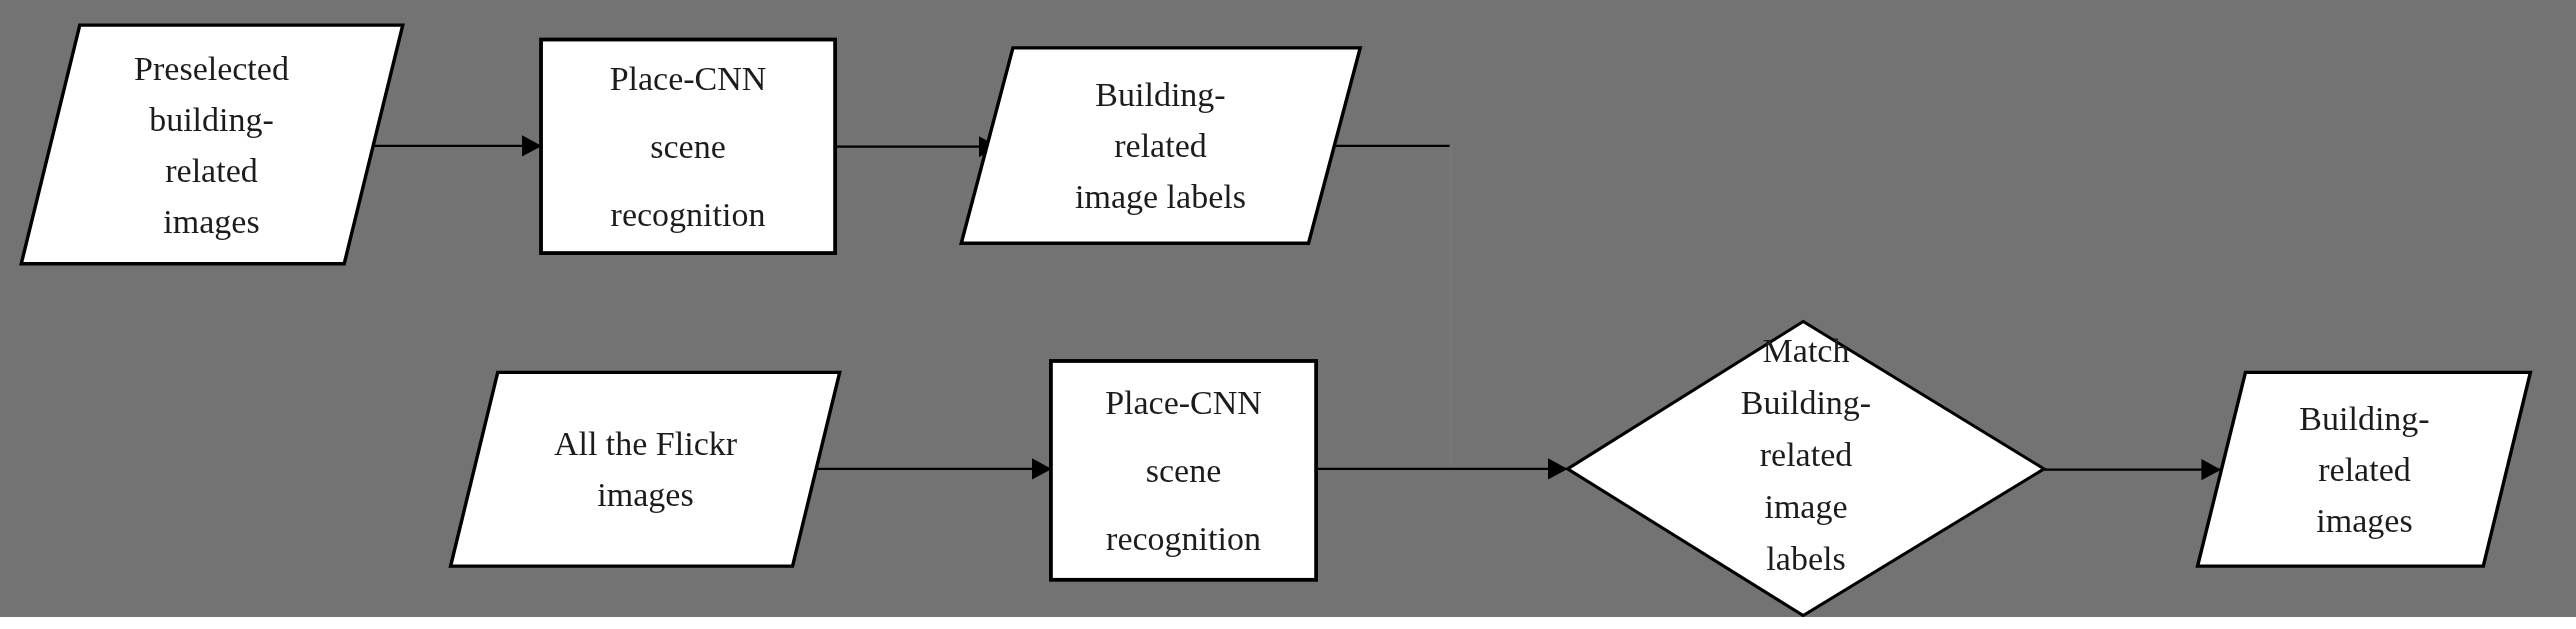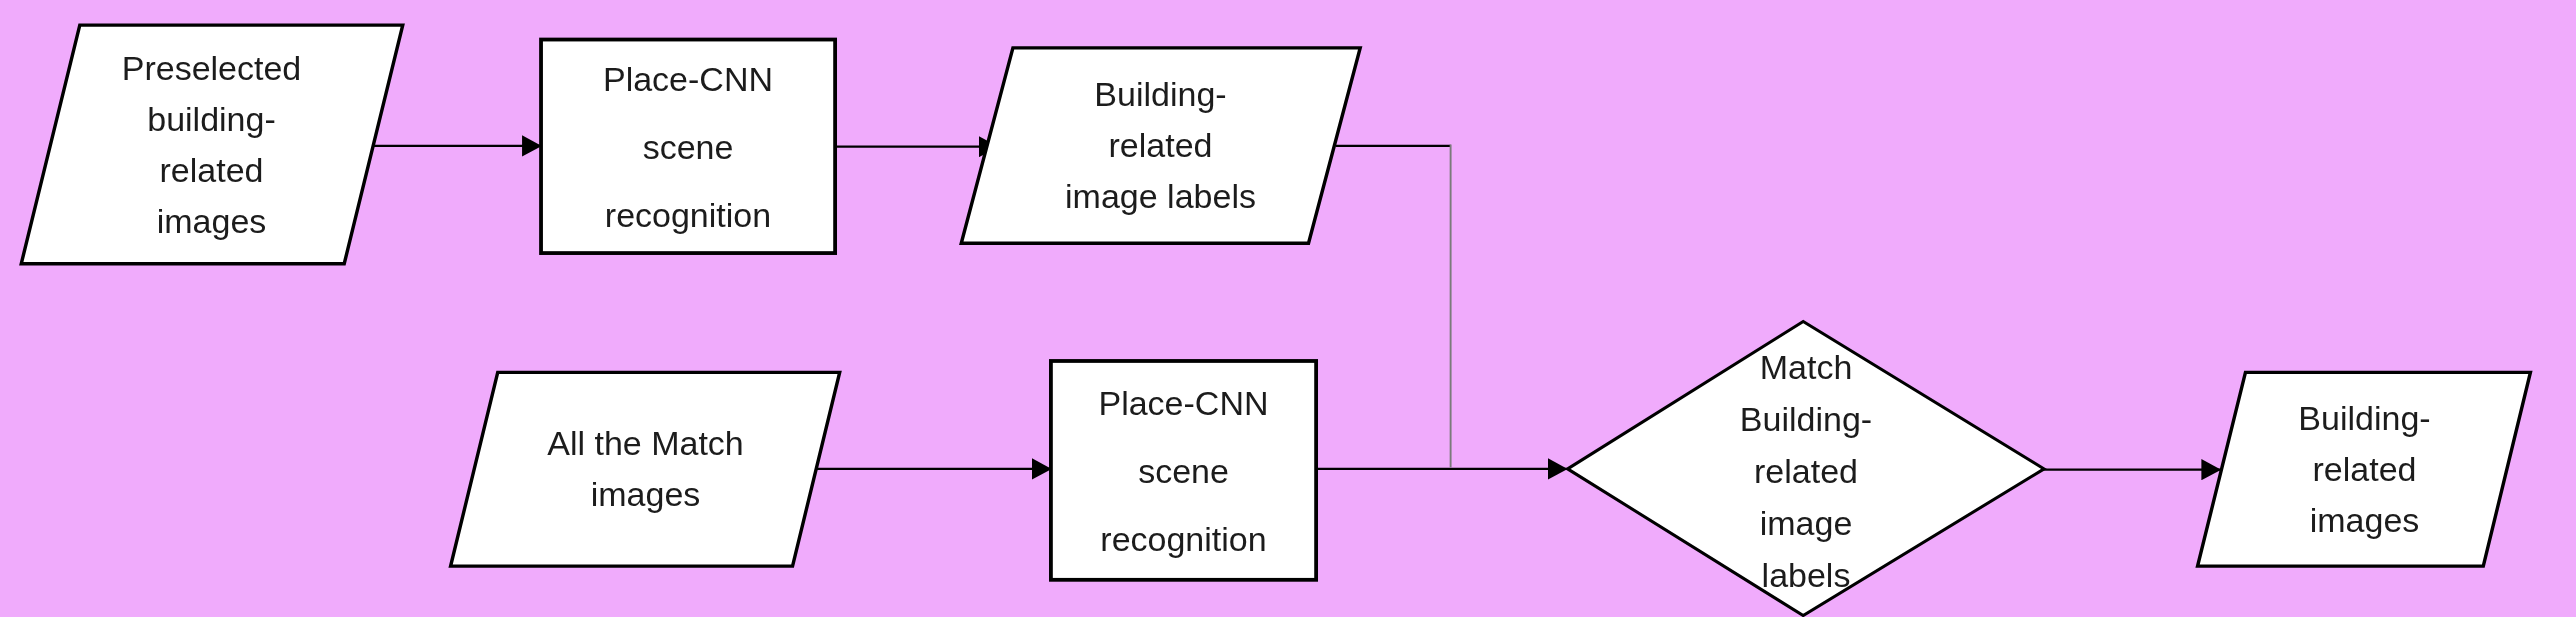--- a/index.html
+++ b/index.html
@@ -4,22 +4,22 @@
 <style>
   html, body {
     margin: 0;
     padding: 0;
     background: #ffffff;
   }
   .canvas {
     position: relative;
     width: 2576px;
     height: 617px;
-    background: #f0abfc;
-    font-family: Liberation Sans, sans-serif;
+    background: #737373;
+    font-family: Liberation Serif, serif;
     overflow: hidden;
   }
   .diagram-svg {
     position: absolute;
     left: 0;
     top: 0;
     width: 2576px;
     height: 630px;
   }
   .shape {
@@ -88,28 +88,28 @@
 images</div>
 
   <div class="node-label lh68" style="left:541px; top:40px; width:294px; height:214px;">Place-CNN
 scene
 recognition</div>
 
   <div class="node-label" style="left:961px; top:48px; width:399px; height:195px;">Building-
 related
 image labels</div>
 
-  <div class="node-label" style="left:451px; top:372px; width:389px; height:194px;">All the Match
+  <div class="node-label" style="left:451px; top:372px; width:389px; height:194px;">All the Flickr
 images</div>
 
   <div class="node-label lh68" style="left:1051px; top:361px; width:265px; height:219px;">Place-CNN
 scene
 recognition</div>
 
-  <div class="node-label lh69" style="left:1568px; top:324px; width:476px; height:294px;">Match
+  <div class="node-label lh69" style="left:1568px; top:308px; width:476px; height:294px;">Match
 Building-
 related
 image
 labels</div>
 
   <div class="node-label" style="left:2198px; top:372px; width:333px; height:194px;">Building-
 related
 images</div>
 
 </div>

